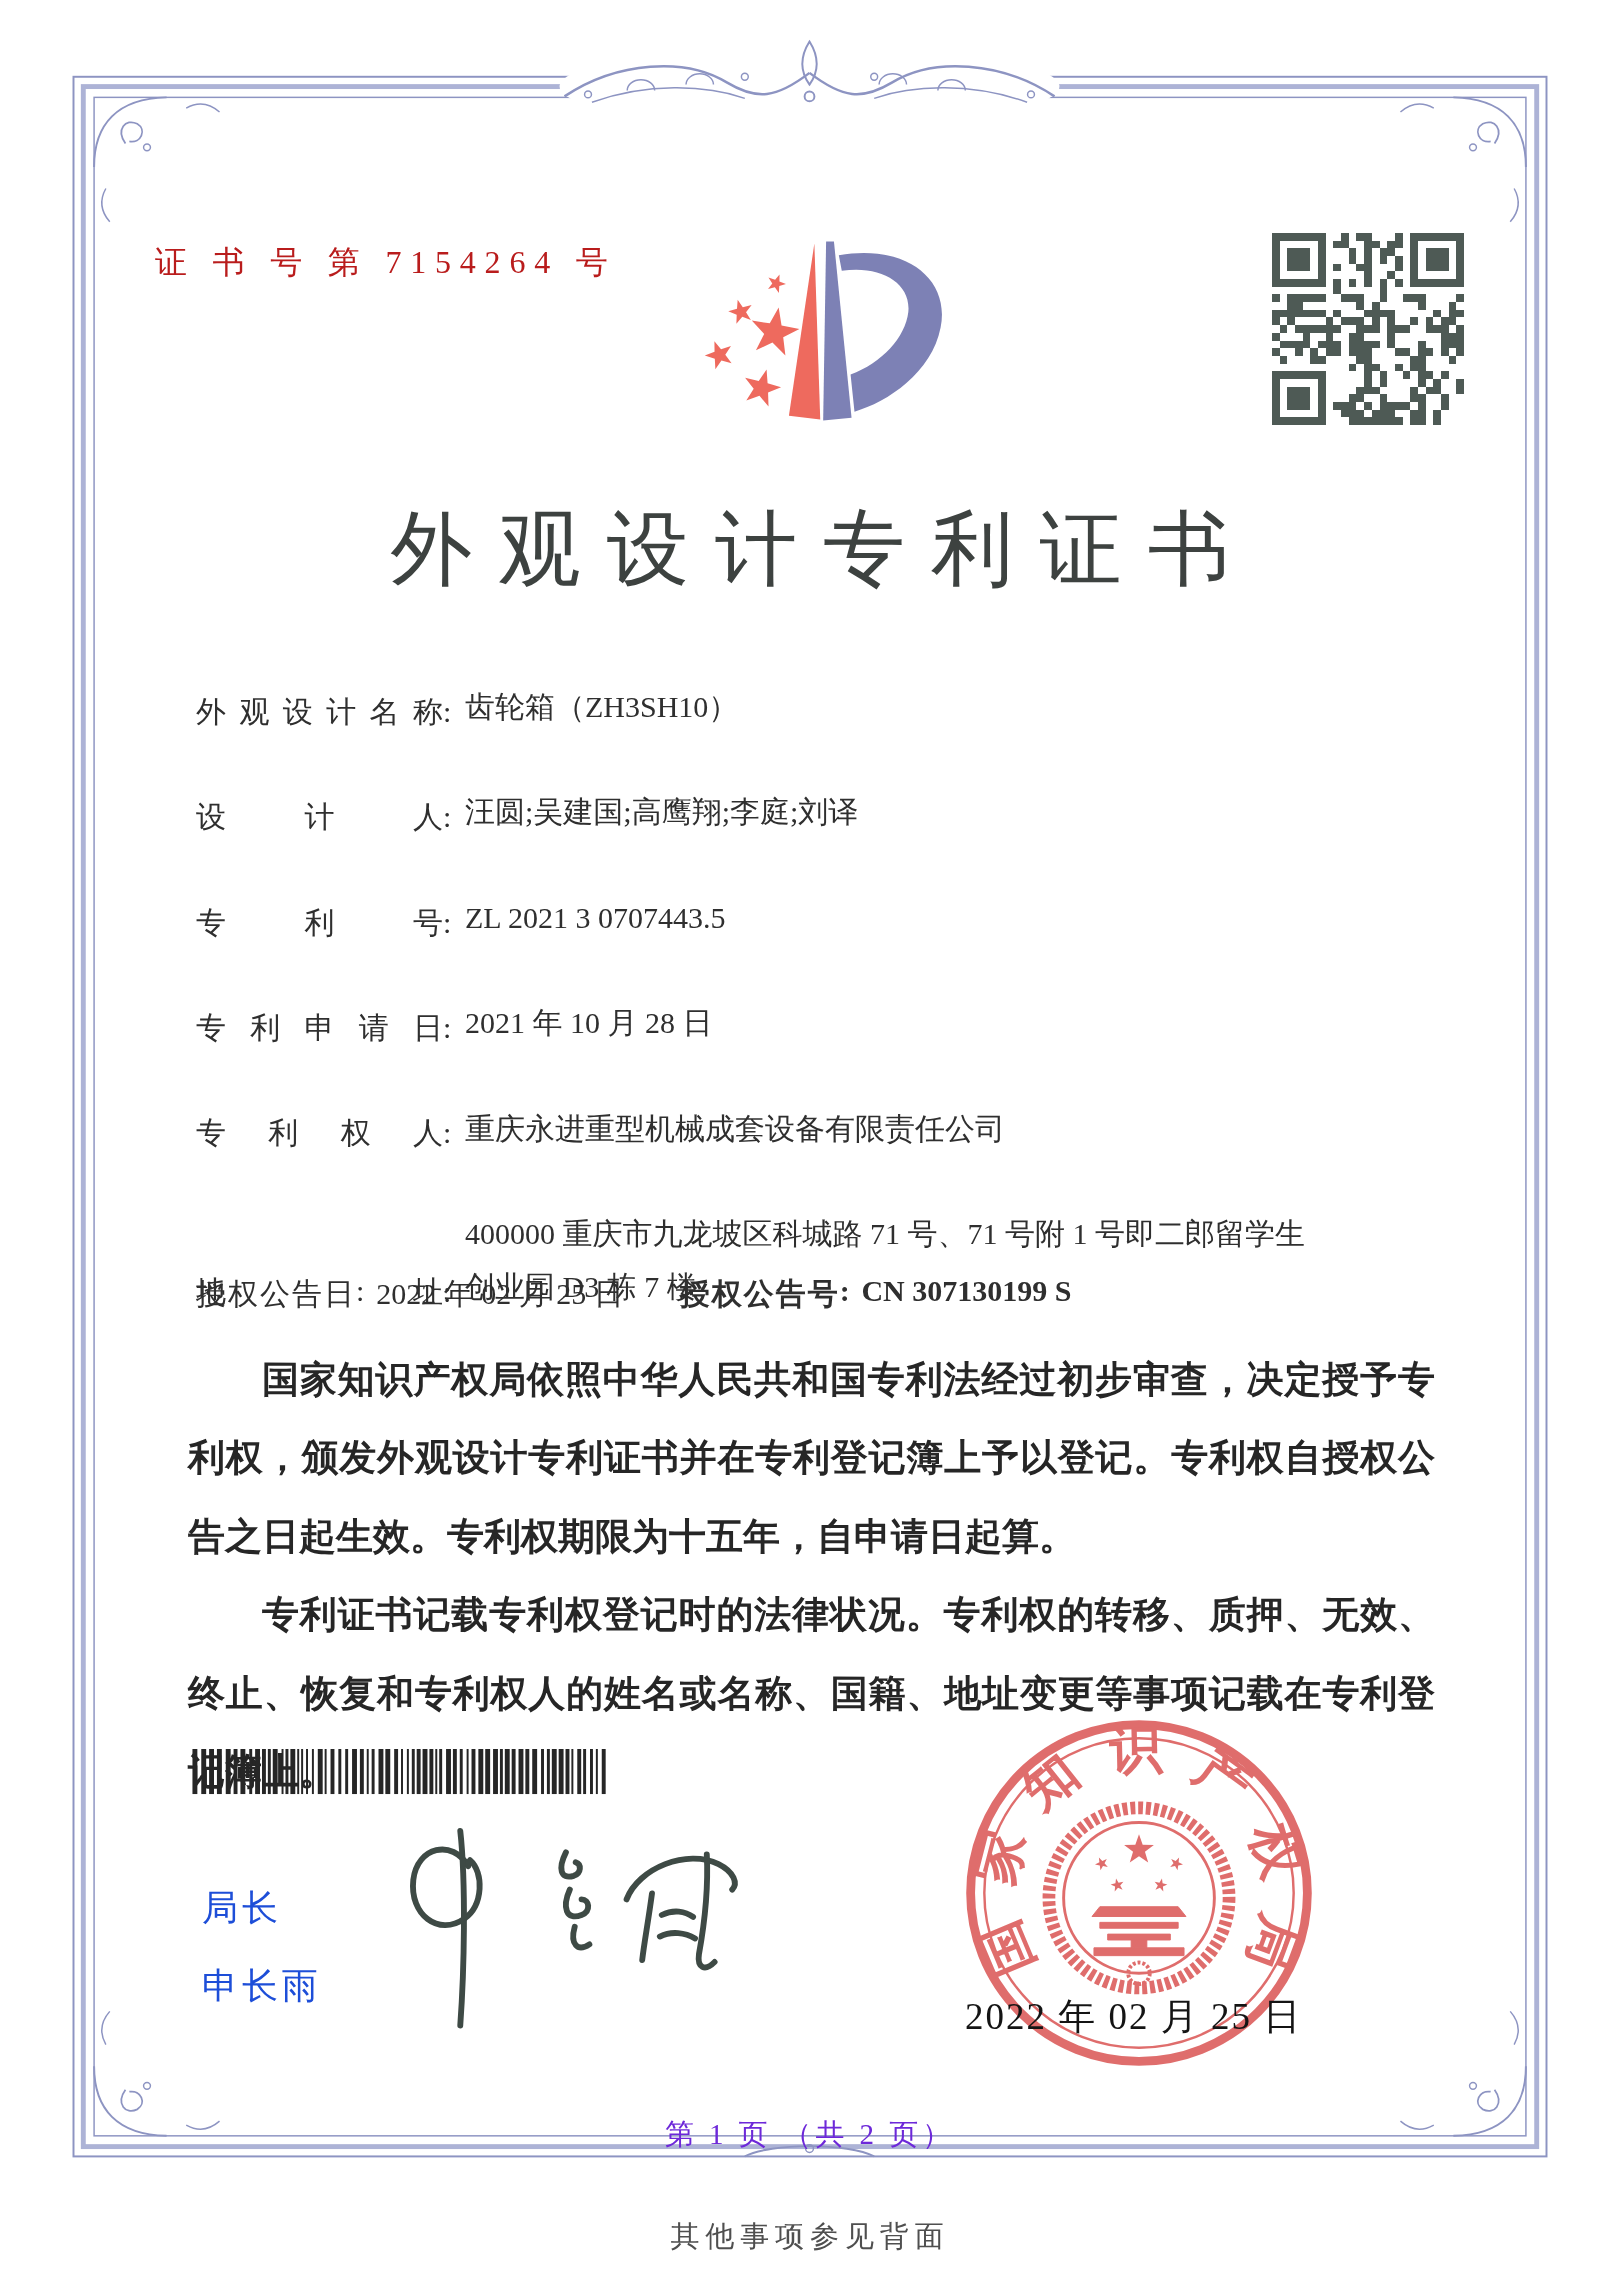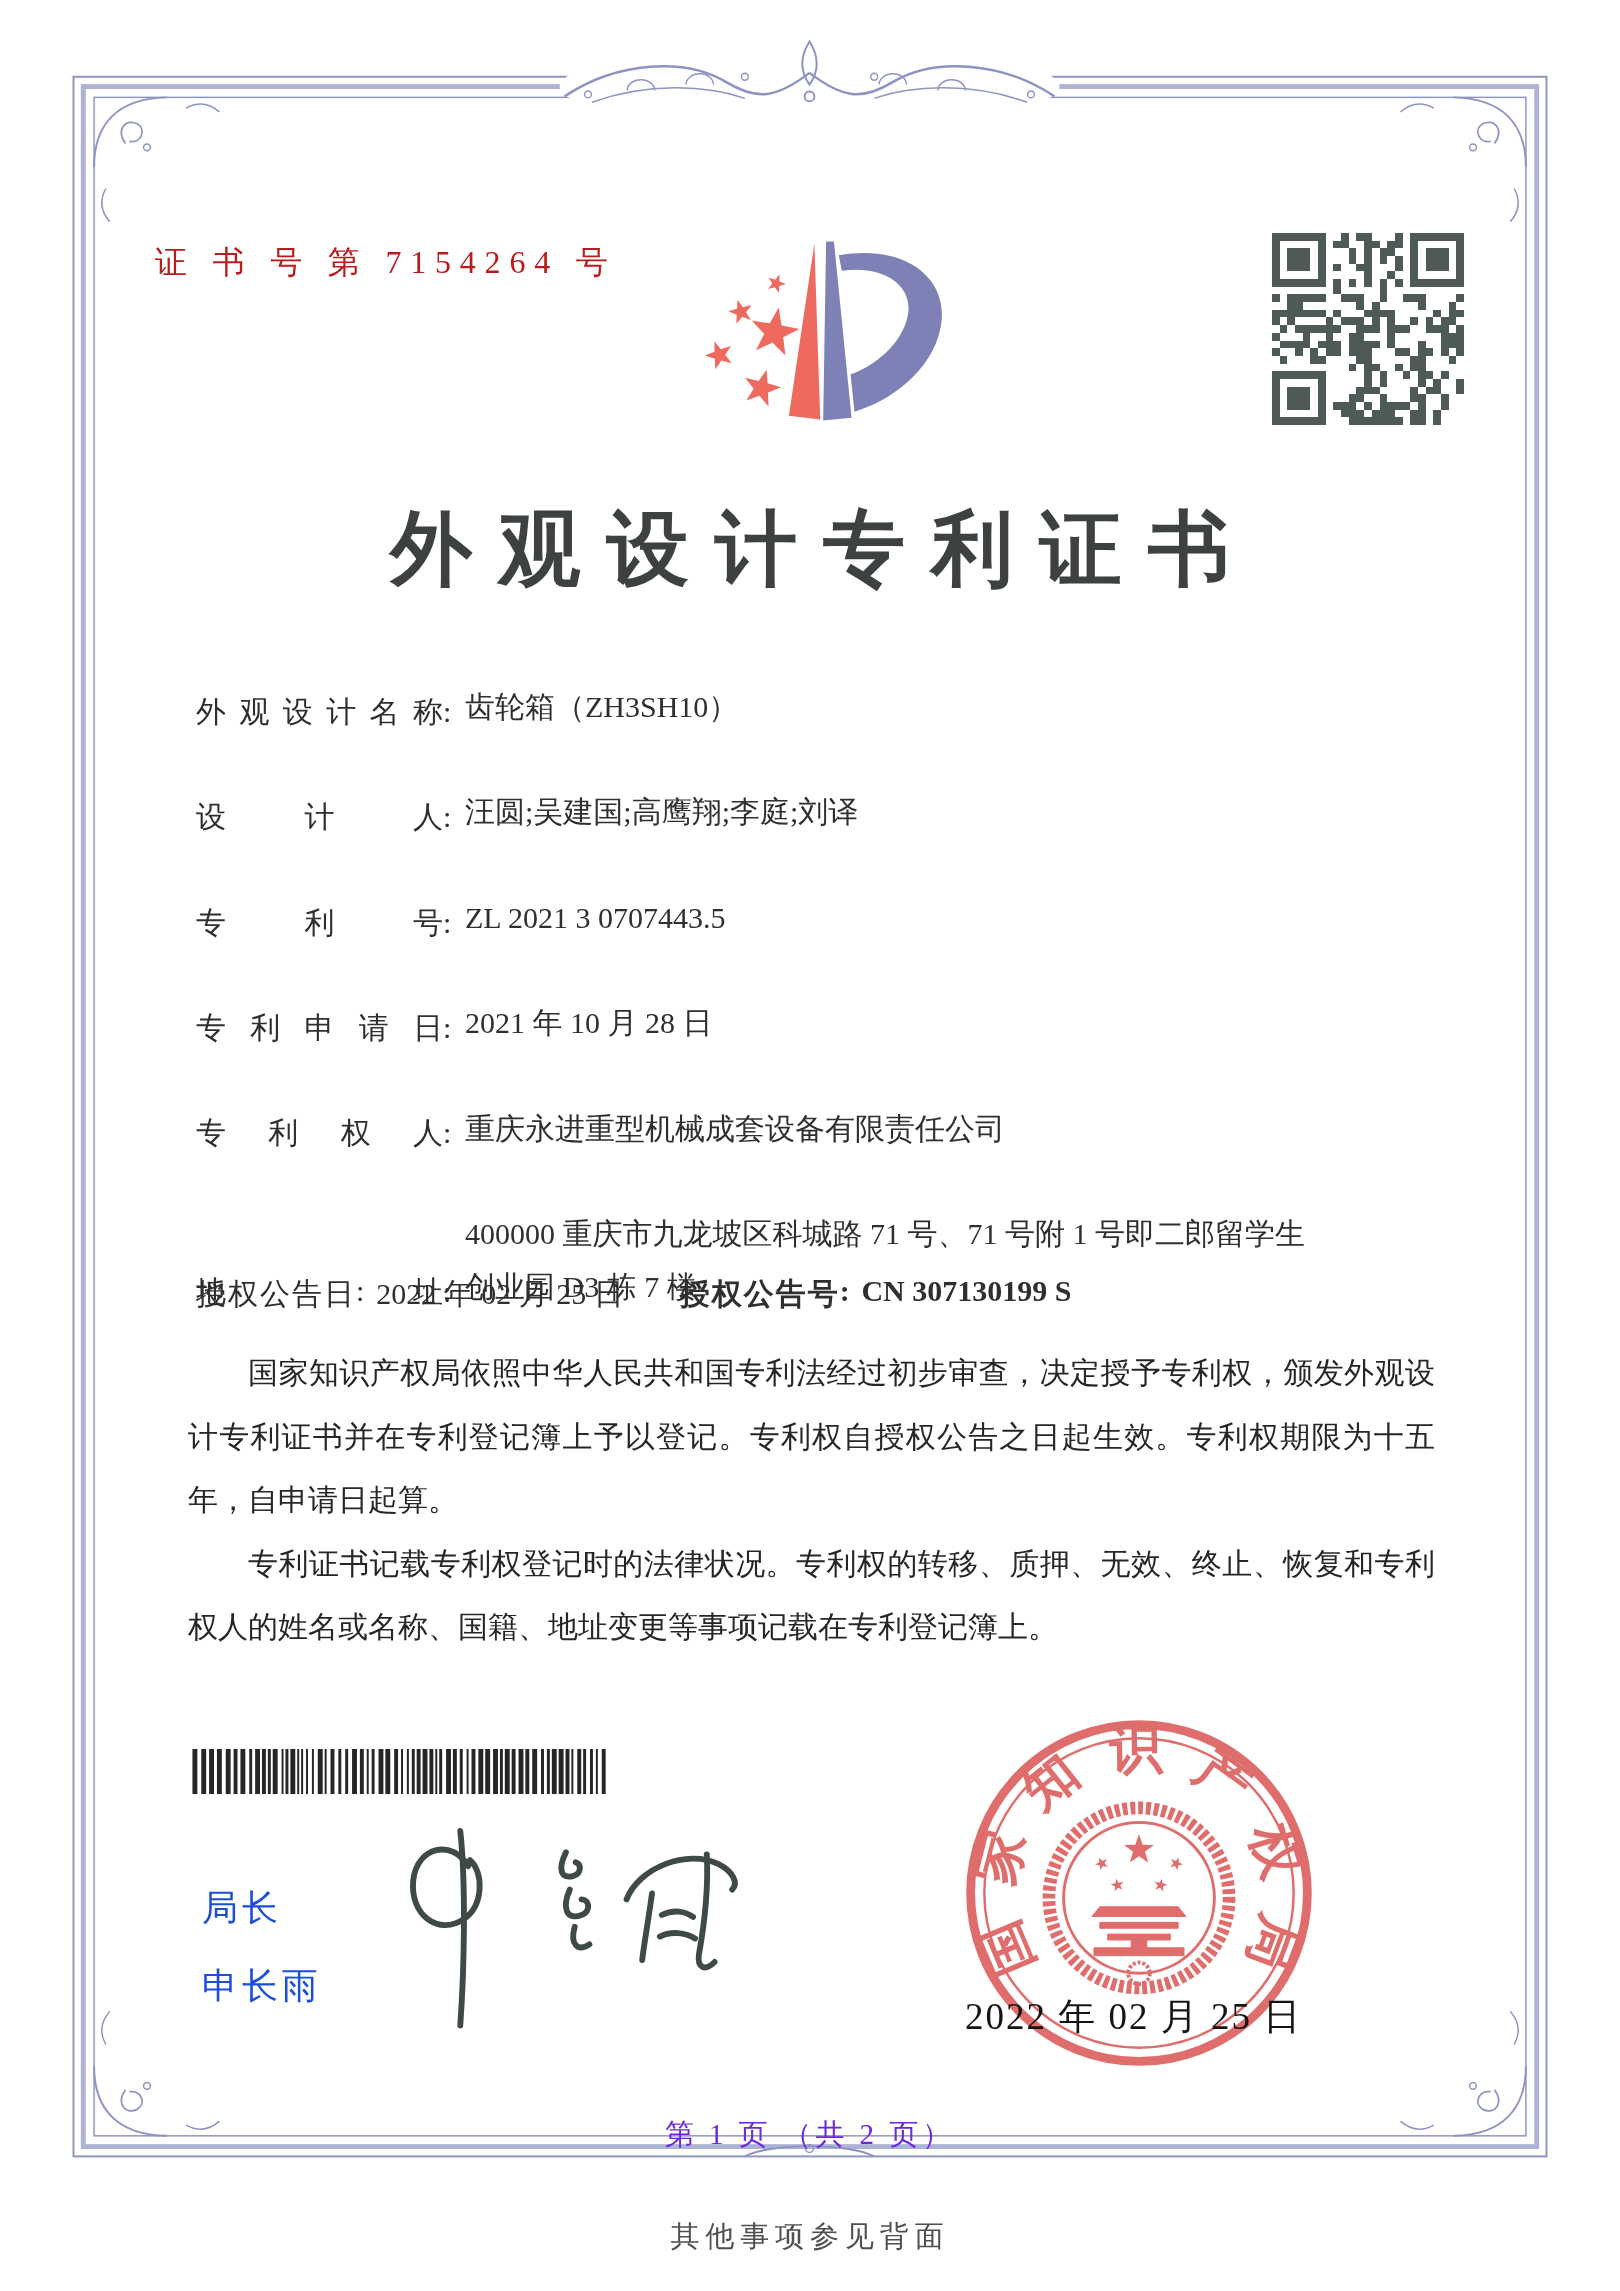--- a/index.html
+++ b/index.html
@@ -4,39 +4,39 @@
 <style>
   html,body{margin:0;padding:0;}
   body{
     width:1620px;height:2292px;position:relative;background:#ffffff;
     font-family:"Liberation Serif","DejaVu Serif",serif;color:#2f2f2f;overflow:hidden;
   }
   .abs{position:absolute;}
   
   #cert-no{left:155px;top:241px;font-size:32px;letter-spacing:8.8px;color:#b91c1c;text-align:right;}
   
-  #title{left:0;top:495px;width:100%;text-align:center;font-size:82px;font-weight:700;
+  #title{left:0;top:495px;width:100%;text-align:center;font-size:82px;font-weight:400;
          color:#3d4240;letter-spacing:0.32em;text-indent:0.32em;}
   
   #fields{left:196px;top:680px;width:1245px;}
   .field-row{display:flex;align-items:flex-end;font-size:30px;line-height:1.42;margin-bottom:52px;}
   .field-label{display:inline-block;width:247px;text-align:justify;text-align-last:justify;flex:0 0 247px;}
   .field-colon{margin-right:13.7px;}
   .field-value{max-width:892px;line-height:1.78;}
   .field-row.address{margin-bottom:17.6px;}
   .field-row.address .field-value{max-width:861px;}
   
   #grant-row{left:196px;top:1274px;width:1245px;display:flex;font-size:30px;}
   .grant-pair{display:flex;}
   .grant-pair .g-label{letter-spacing:2px;}
   .grant-pair .g-value{margin-left:11.8px;}
   #grant-no-pair{margin-left:56px;font-weight:bold;}
   
-  #paragraphs{left:188px;top:1341px;width:1247px;font-size:30px;line-height:2.12;
-              text-align:justify;color:#262626;}
+  #paragraphs{left:188px;top:1341px;width:1247px;font-size:37px;line-height:2.12;
+              text-align:justify;color:#262626;font-weight:bold;}
   #paragraphs p{margin:0;text-indent:2em;}
   
   #barcode{left:192px;top:1749px;width:420px;height:47px;}
   
   #director{left:202px;top:1890px;font-family:"Liberation Sans","DejaVu Sans",sans-serif;
             font-size:36px;color:#1d4ed8;line-height:1.0;}
   #director .d-title{margin-bottom:42px;letter-spacing:3.9px;}
   #director .d-name{letter-spacing:3.9px;}
   
   #signature{left:374px;top:1825px;}

